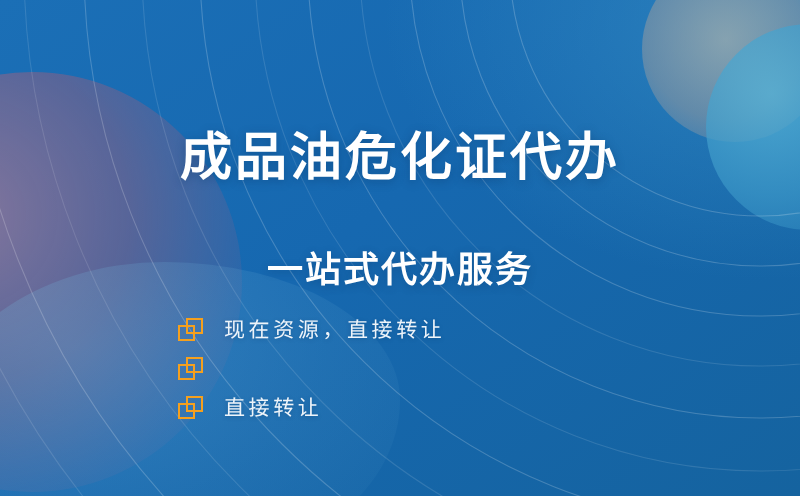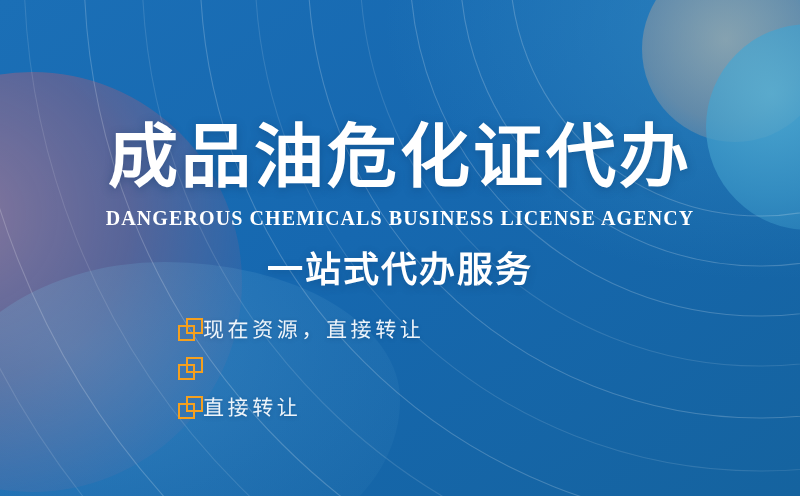--- a/index.html
+++ b/index.html
@@ -118,21 +118,21 @@
 
   .title-main {
     position: absolute;
     left: 0;
     right: 0;
     top: 118px;
     text-align: center;
     color: #ffffff;
     font-family: "Liberation Sans", "DejaVu Sans", sans-serif;
     font-weight: 700;
-    font-size: 70px;
+    font-size: 52px;
     line-height: 78px;
     letter-spacing: 3px;
     text-shadow: 0 2px 10px rgba(10,50,95,0.35);
     white-space: nowrap;
   }
 
   .title-en {
     position: absolute;
     left: 0;
     right: 0;
@@ -169,21 +169,21 @@
     left: 178px;
     top: 316px;
     display: flex;
     flex-direction: column;
     gap: 11px;
   }
 
   .bullet-row {
     display: flex;
     align-items: center;
-    gap: 0;
+    gap: 21px;
     height: 28px;
   }
 
   .bullet-icon {
     position: relative;
     width: 25px;
     height: 24px;
     flex: 0 0 auto;
   }
   .bullet-icon i {
@@ -245,21 +245,20 @@
           <circle class="arc faint" cx="760" cy="-34" r="860"></circle>
         </g>
       </svg>
     </div>
   </div>
 
   <div class="content">
 
     <div class="title-main">成品油危化证代办</div>
 
-    <div class="title-en">DANGEROUS CHEMICALS BUSINESS LICENSE AGENCY</div>
 
     <div class="title-sub">一站式代办服务</div>
 
     <div class="bullets">
 
       <div class="bullet-row">
         <span class="bullet-icon">
           <i class="sq-back"></i>
             <i class="sq-front"></i>
         </span>

